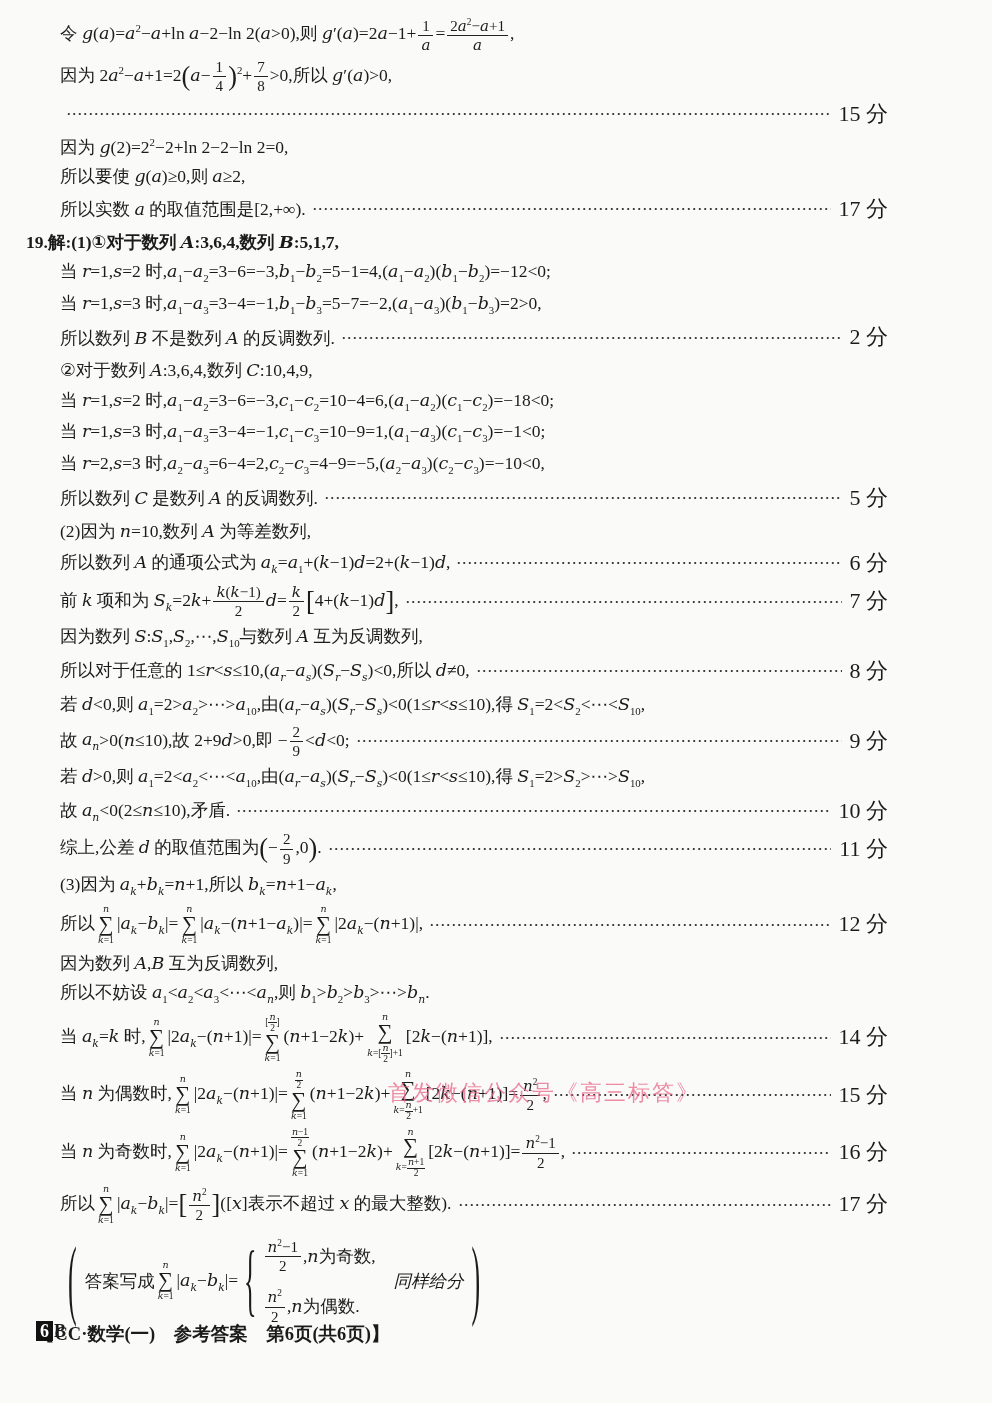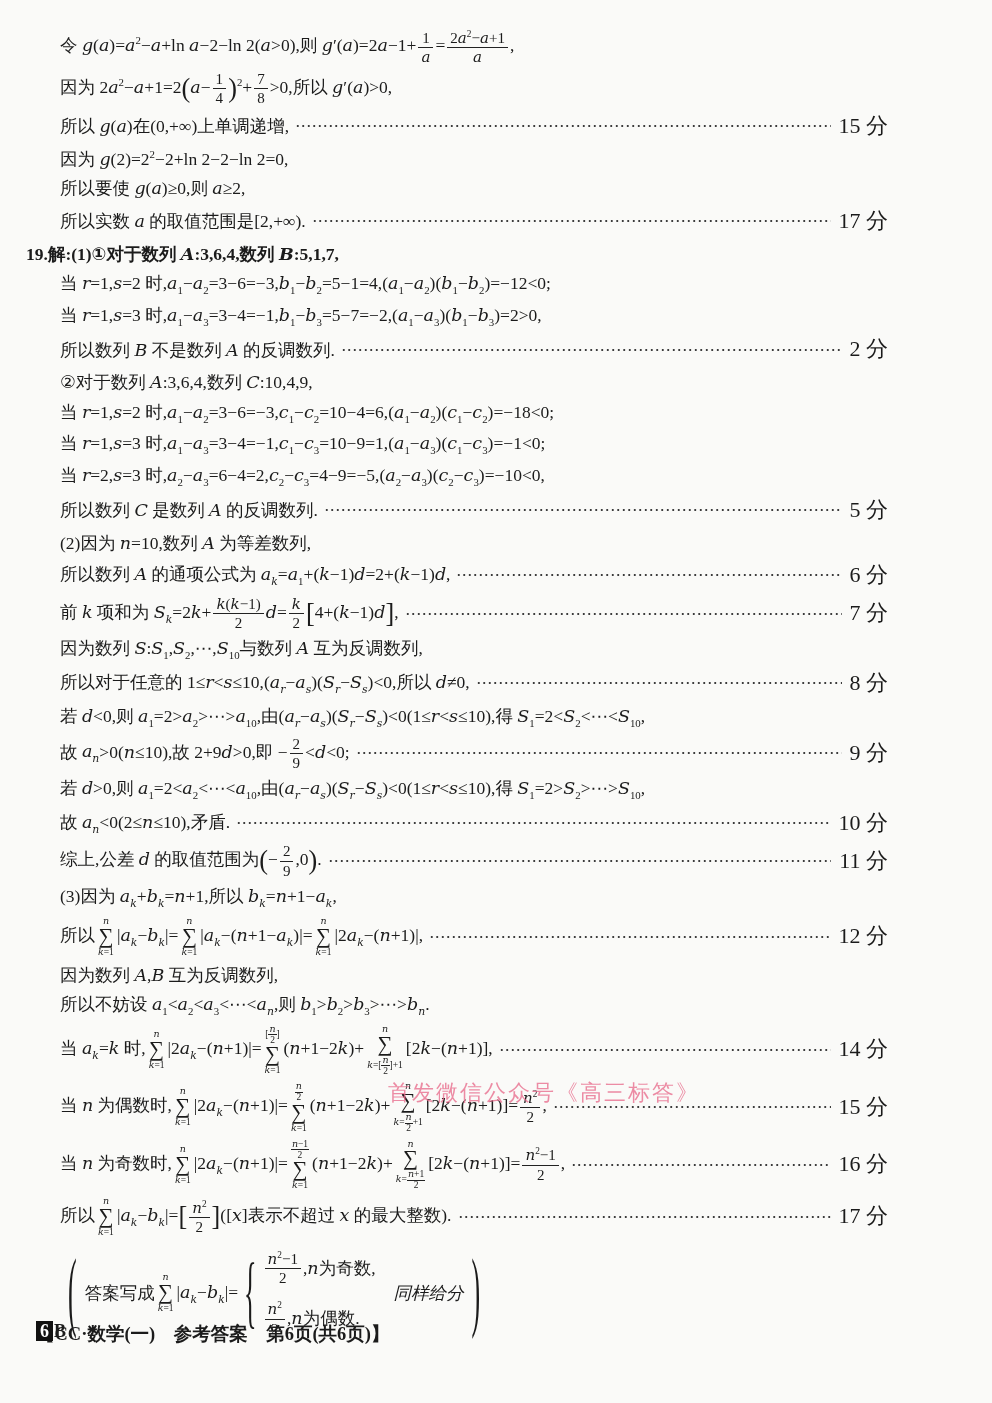--- a/index.html
+++ b/index.html
@@ -4,21 +4,21 @@
 <style>
   html,body{margin:0;padding:0;background:#e9e9e7;}
   .page{
     position:relative;
     width:992px;height:1403px;
     margin:0 auto;
     background:#fafaf8;
     color:#1b1b1b;
     font-family:"Liberation Serif","DejaVu Serif","DejaVu Sans",serif;
     box-sizing:border-box;
-    padding:24px 104px 0 60px;
+    padding:12px 104px 0 60px;
     overflow:hidden;
   }
   .lines{display:block;}
   .line{
     display:flex;align-items:center;
     margin:5px 0;
     font-size:17.5px;line-height:1.4;
     white-space:nowrap;
   }
   .line .content{white-space:nowrap;}
@@ -73,21 +73,20 @@
 
 <div class="page">
   <div class="lines">
       <div class="line">
         <span class="content">令 <i>g</i>(<i>a</i>)=<i>a</i><sup>2</sup>−<i>a</i>+ln <i>a</i>−2−ln 2(<i>a</i>&gt;0),则 <i>g</i>′(<i>a</i>)=2<i>a</i>−1+<span class="fr"><span class="nu">1</span><span class="de"><i>a</i></span></span>=<span class="fr"><span class="nu">2<i>a</i><sup>2</sup>−<i>a</i>+1</span><span class="de"><i>a</i></span></span>,</span>
       </div>
       <div class="line">
         <span class="content">因为 2<i>a</i><sup>2</sup>−<i>a</i>+1=2<span class="bp">(</span><i>a</i>−<span class="fr"><span class="nu">1</span><span class="de">4</span></span><span class="bp">)</span><sup>2</sup>+<span class="fr"><span class="nu">7</span><span class="de">8</span></span>&gt;0,所以 <i>g</i>′(<i>a</i>)&gt;0,</span>
       </div>
       <div class="line">
-        <span class="content">所以 <i>g</i>(<i>a</i>)在(0,+∞)上单调递增,</span>
         <span class="dots"></span>
         <span class="score">15 分</span>
       </div>
       <div class="line">
         <span class="content">因为 <i>g</i>(2)=2<sup>2</sup>−2+ln 2−2−ln 2=0,</span>
       </div>
       <div class="line">
         <span class="content">所以要使 <i>g</i>(<i>a</i>)≥0,则 <i>a</i>≥2,</span>
       </div>
       <div class="line">

